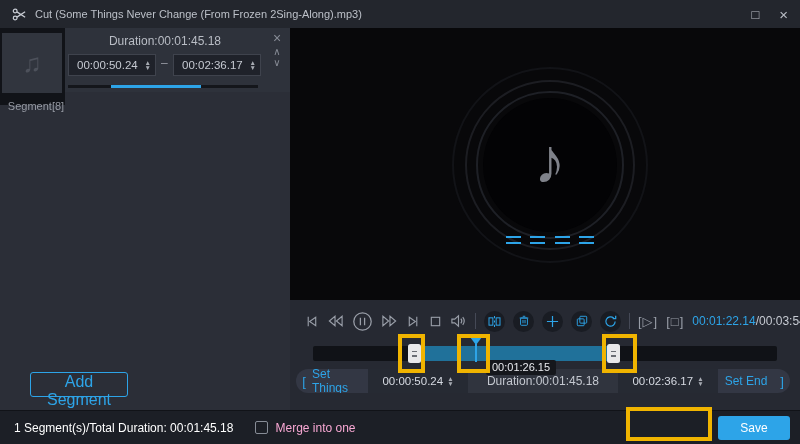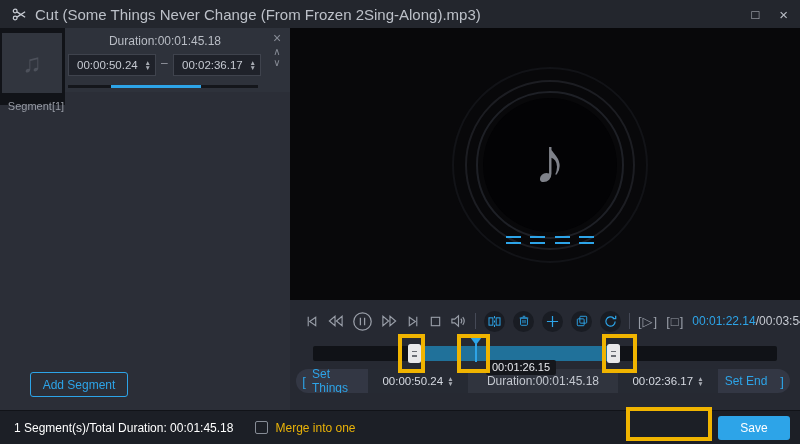--- a/index.html
+++ b/index.html
@@ -2,21 +2,21 @@
 <html><head>
 <meta charset="utf-8">
 <style>
   * { box-sizing: border-box; margin: 0; padding: 0; }
   body { background:#000; font-family:"Liberation Sans", sans-serif; }
   .window { position:relative; width:800px; height:444px; background:#2b2e37; overflow:hidden; outline:1px solid #15171c; }
 
   
   .titlebar { position:absolute; left:0; top:0; width:800px; height:28px; background:#23262d; display:flex; align-items:center; padding:0 12px; }
   .titlebar .app-icon { display:flex; margin-right:8px; color:#c9cdd5; }
-  .titlebar .title { color:#bcc0c8; font-size:15px; flex:1; white-space:nowrap; overflow:hidden; }
+  .titlebar .title { color:#bcc0c8; font-size:11px; flex:1; white-space:nowrap; overflow:hidden; }
   .win-ctrl { color:#b9bdc5; display:flex; gap:20px; align-items:center; }
   .win-ctrl span { cursor:pointer; font-size:15px; line-height:1; }
   .win-ctrl .max { font-size:13px; }
 
   
   .left-panel { position:absolute; left:0; top:28px; width:290px; height:382px; background:#2b2e37; }
   .thumb-col { position:absolute; left:0; top:0; width:65px; height:77px; background:#111318; }
   .thumb { position:absolute; left:2px; top:5px; width:60px; height:60px; background:#31353e; display:flex; align-items:center; justify-content:center; color:#4d515b; font-size:26px; }
   .seg-label { position:absolute; left:0; top:72px; width:72px; text-align:center; color:#9599a2; font-size:11px; }
   .seg-card { position:absolute; left:65px; top:0; right:0; height:64px; background:#2e323b; }
@@ -26,21 +26,21 @@
   .spin-arrows { display:flex; flex-direction:column; align-items:center; color:#a7abb3; font-size:6.5px; line-height:5.5px; margin-left:4px; cursor:pointer; }
   .sf1 { left:3px; width:88px; }
   .sf2 { left:108px; width:88px; }
   .range-dash { position:absolute; left:96px; top:28px; color:#9599a2; font-size:12px; }
   .mini-progress { position:absolute; left:3px; top:57px; width:190px; height:3px; background:#14161b; }
   .mini-progress .fill { position:absolute; left:43px; width:90px; height:3px; background:#2da4e8; }
   .seg-strip { position:absolute; right:3px; top:2px; width:20px; display:flex; flex-direction:column; align-items:center; color:#878c96; }
   .seg-strip span { cursor:pointer; }
   .seg-strip .x { font-size:14px; line-height:16px; }
   .seg-strip .ch { font-size:10px; line-height:11px; }
-  .panel-btn { position:absolute; top:344px; height:25px; background:transparent; border:1px solid #2da4e8; border-radius:3px; color:#2da4e8; font-size:12px; font-family:"Liberation Sans",sans-serif; cursor:pointer; }
+  .panel-btn { position:absolute; top:344px; height:25px; background:transparent; border:1px solid #2da4e8; border-radius:3px; color:#2da4e8; font-size:16px; font-family:"Liberation Sans",sans-serif; cursor:pointer; }
   .btn-add { left:30px; width:98px; }
   .btn-fast { left:148px; width:100px; }
 
   
   .preview { position:absolute; left:290px; top:28px; width:510px; height:272px; background:#08080a; }
   .ring { position:absolute; border-radius:50%; }
   .r1 { left:162px; top:39px; width:196px; height:196px; border:2px solid #121317; }
   .r2 { left:175px; top:52px; width:170px; height:170px; border:2px solid #1c1d22; }
   .r3 { left:186px; top:63px; width:148px; height:148px; border:2px solid #1e2026; }
   .disc { left:193px; top:70px; width:134px; height:134px; background:#030305; }
@@ -77,21 +77,21 @@
   .tr-label { flex:1; color:#2da4e8; font-size:12px; cursor:pointer; }
   .tr-field { width:100px; background:#262a33; flex:0 0 auto; cursor:text; }
   .tr-field .t { color:#d6dae2; font-size:11.5px; }
   .tr-dur { width:150px; background:#30343e; color:#c3c7cf; font-size:12px; flex:0 0 auto; }
 
   
   .footer { position:absolute; left:0; bottom:0; width:800px; height:34px; background:#1c1f26; border-top:1px solid #111318; display:flex; align-items:center; padding:0 10px 0 14px; }
   .summary { color:#ffffff; font-size:12px; }
   .merge { display:flex; align-items:center; margin-left:22px; cursor:pointer; }
   .checkbox { width:13px; height:13px; border:1px solid #878c96; border-radius:2px; background:transparent; margin-right:7px; }
-  .merge span { color:#eab308; font-size:12px; }
+  .merge span { color:#f9a8d4; font-size:12px; }
   .foot-btns { margin-left:auto; display:flex; gap:10px;padding-left:47px; }
   .blue-btn { height:24px; border:none; border-radius:3px; background:#2da4e8; color:#fff; font-size:12px; font-family:"Liberation Sans",sans-serif; cursor:pointer; }
   .btn-save { width:72px; }
   .btn-cancel { width:74px; }
 
   
   .hl { position:absolute; border:4px solid #f0b400; background:transparent; z-index:50; pointer-events:none; }
   .hl-start { left:398px; top:334px; width:27px; height:39px; }
   .hl-play  { left:457px; top:334px; width:33px; height:39px; }
   .hl-end   { left:602px; top:334px; width:35px; height:39px; }
@@ -118,21 +118,21 @@
       <span>×</span>
     </span>
   </div>
 
   <div class="left-panel">
     <div class="thumb-col">
       <div class="thumb">
         <span>♫</span>
       </div>
     </div>
-    <div class="seg-label">Segment[1]</div>
+    <div class="seg-label">Segment[8]</div>
 
     <div class="seg-card">
       <div class="seg-dur">Duration:00:01:45.18</div>
       <div class="spin-field sf1">
         <span class="t">00:00:50.24</span>
         <span class="spin-arrows">
           <span>▲</span>
           <span>▼</span>
         </span>
       </div>

